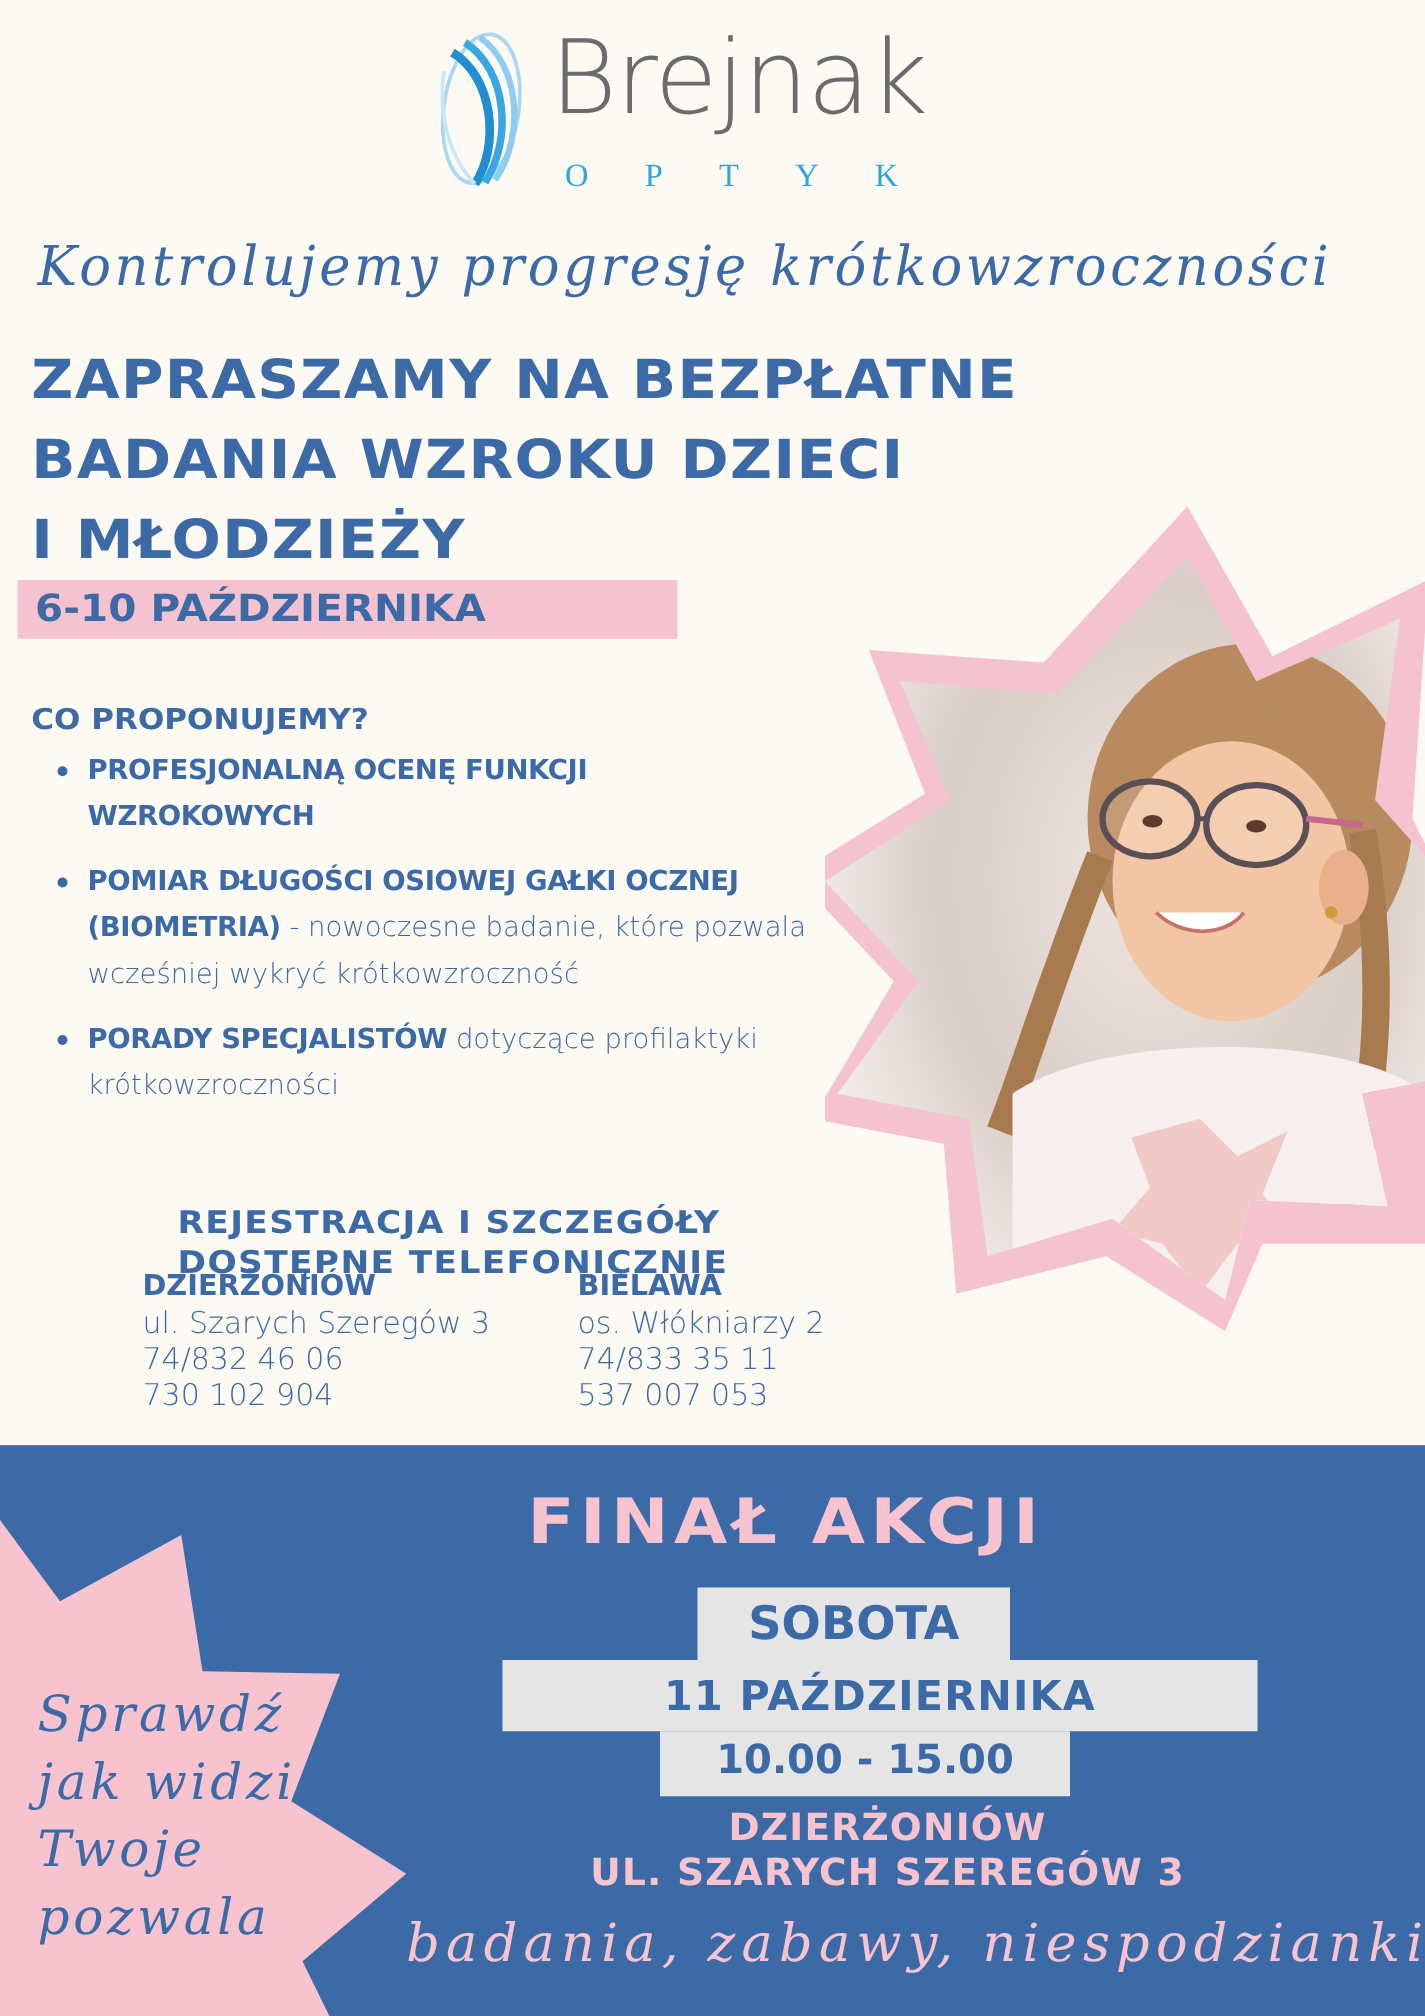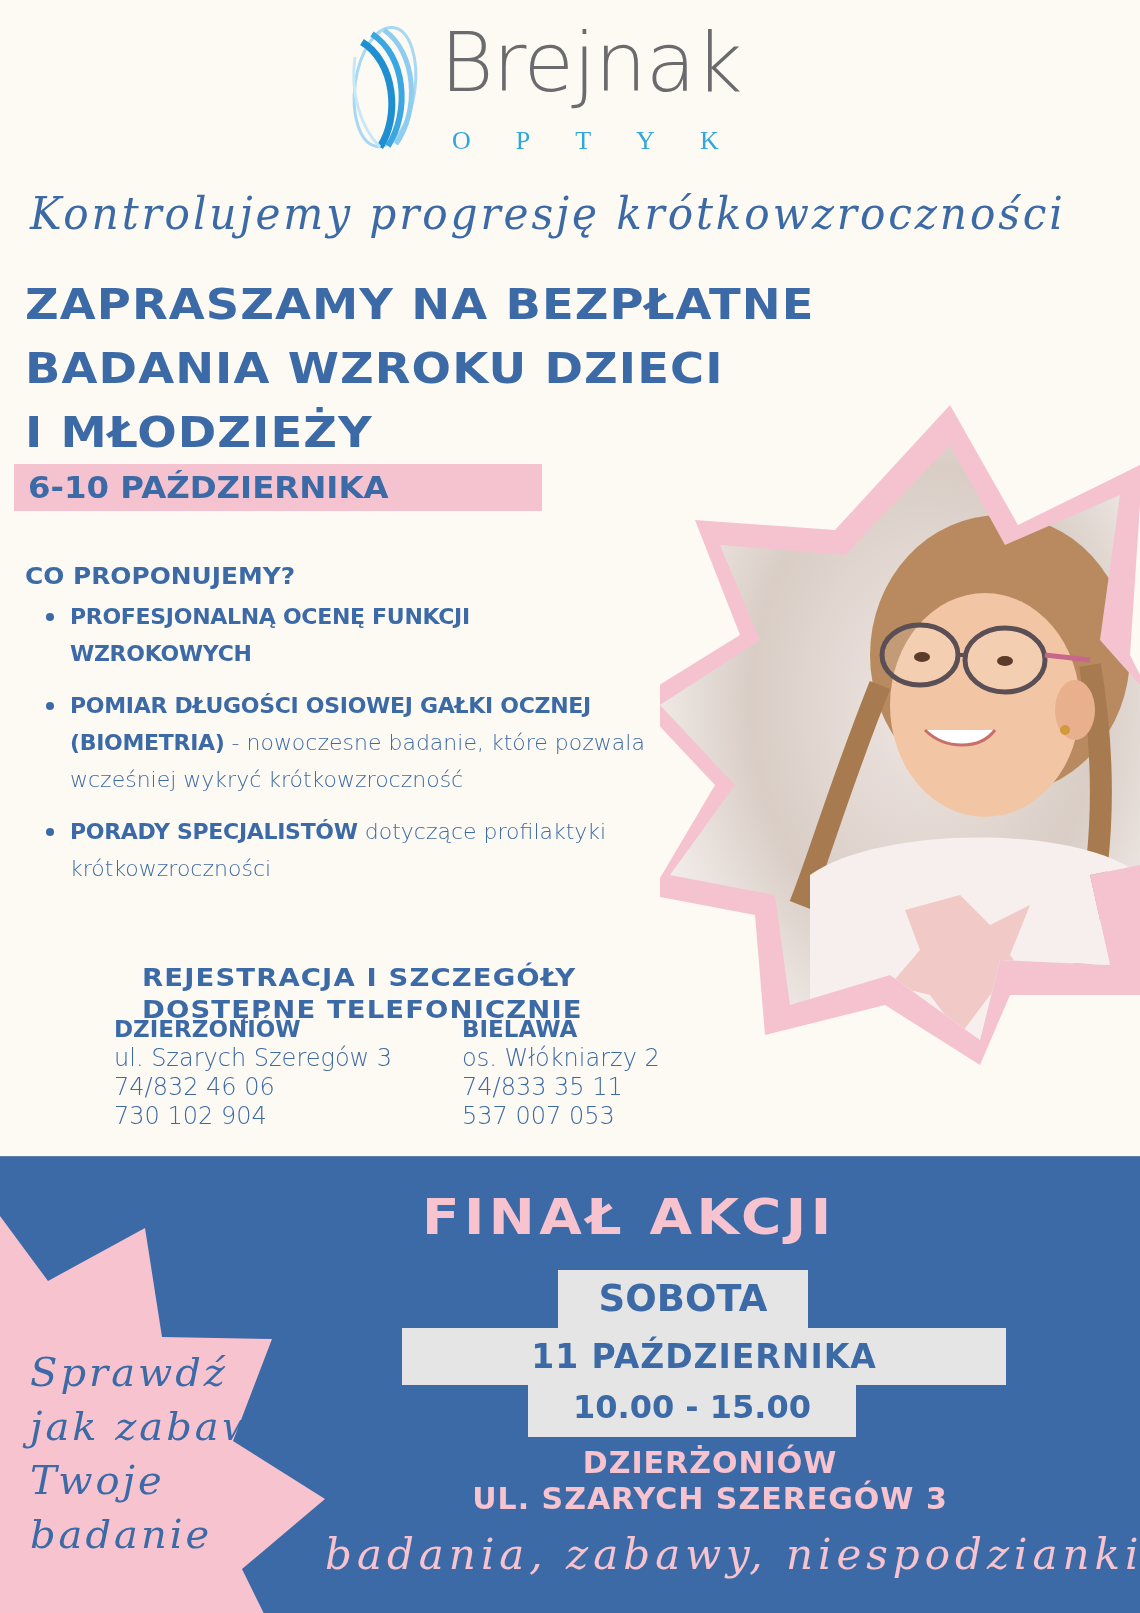--- a/index.html
+++ b/index.html
@@ -156,23 +156,23 @@
   </g>
 </svg>
 
 <div class="abs band"></div>
 <svg class="abs pink-star" viewBox="0 0 400 457">
   <polygon points="0,60 48,125 145,72 162,181 272,183 233,285 325,343 242,413 270,470 0,470" fill="#f6c3cf"></polygon>
 </svg>
 
 <div class="abs side-script script">
   <div>Sprawdź</div>
-  <div>jak zabawy</div>
+  <div>jak widzi</div>
   <div>Twoje</div>
-  <div>badanie</div>
+  <div>pozwala</div>
 </div>
 
 <div class="abs final-title">FINAŁ AKCJI</div>
 <div class="abs pbox pbox-1">SOBOTA</div>
 <div class="abs pbox pbox-2">11 PAŹDZIERNIKA</div>
 <div class="abs pbox pbox-3">10.00 - 15.00</div>
 
 <div class="abs venue">
   <div>DZIERŻONIÓW</div>
   <div>UL. SZARYCH SZEREGÓW 3</div>

